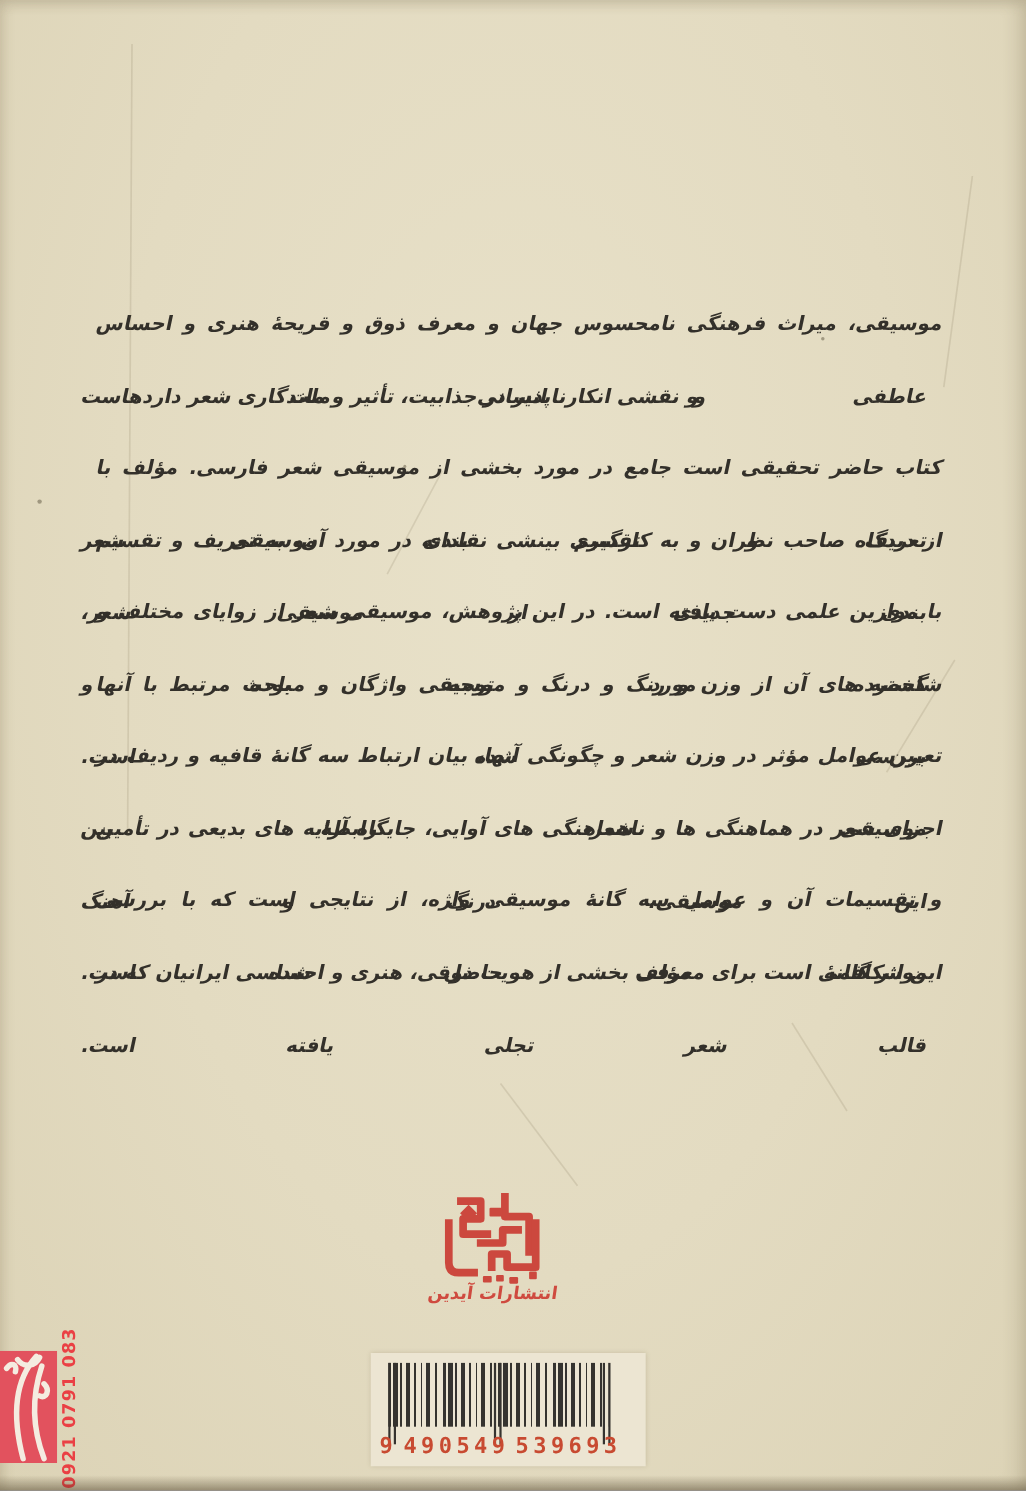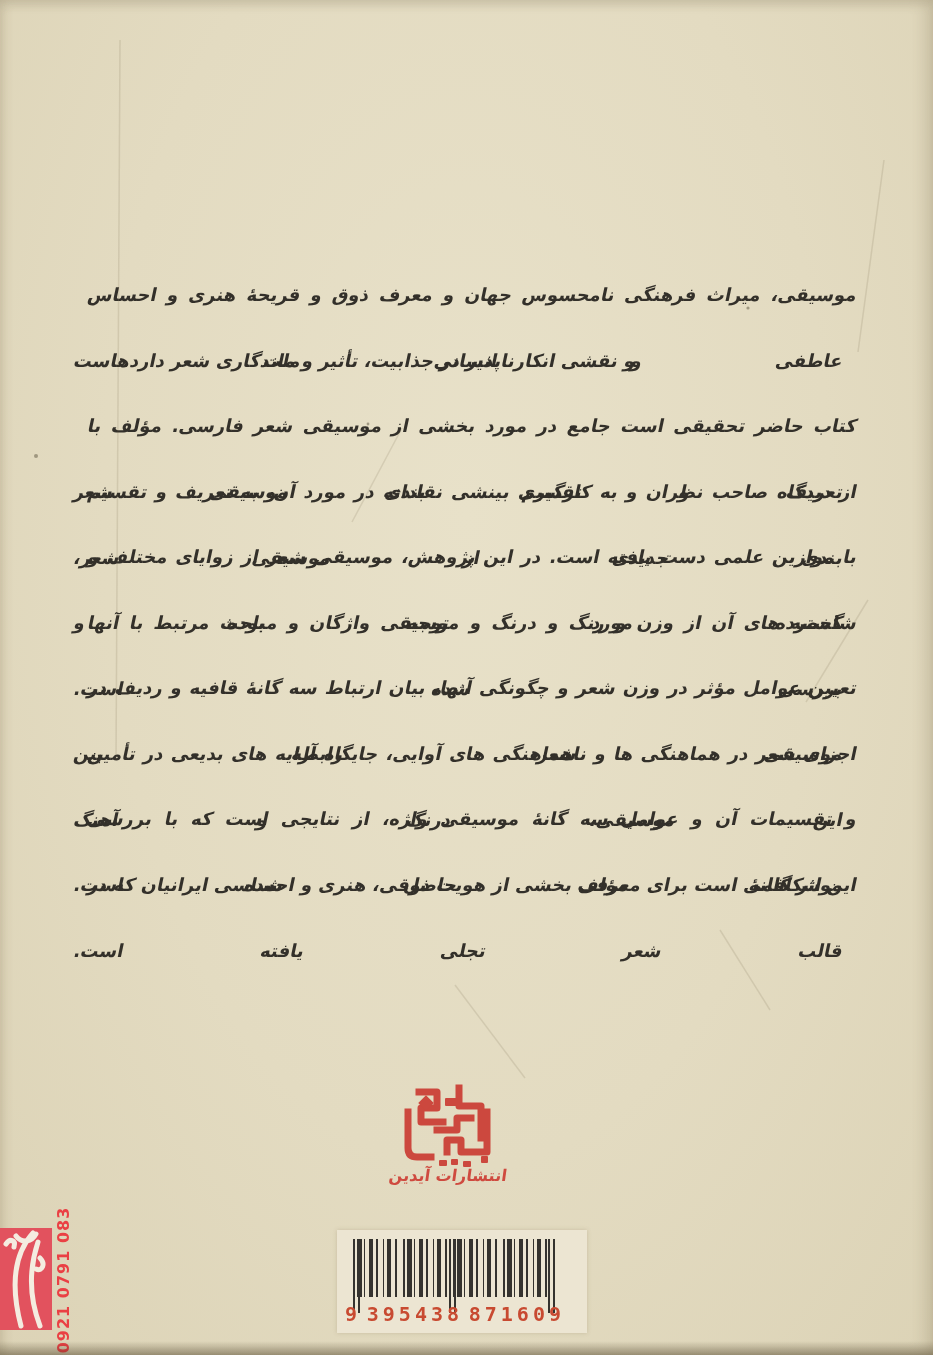--- a/index.html
+++ b/index.html
@@ -117,22 +117,22 @@
   <div class="barcode">
     <div class="bars"></div>
     <div class="guard g1"></div>
     <div class="guard g2"></div>
     <div class="guard g3"></div>
     <div class="guard g4"></div>
     <div class="guard g5"></div>
     <div class="guard g6"></div>
     <div class="bc-digits">
       <span>9</span>
-      <span>395438</span>
-      <span>871609</span>
+      <span>490549</span>
+      <span>539693</span>
     </div>
   </div>
 
   <div class="colophon">
     <svg width="52" height="102" viewBox="0 0 52 102">
       <rect x="0" y="0" width="52" height="102" fill="#e2525e"></rect>
       <g stroke="#f4ece0" stroke-width="5" fill="none" stroke-linecap="round">
         <path d="M33 5 C14 26 10 56 21 98"></path>
         <path d="M38 14 C28 44 30 72 40 98"></path>
         <path d="M16 8 C22 16 32 14 36 6"></path>

